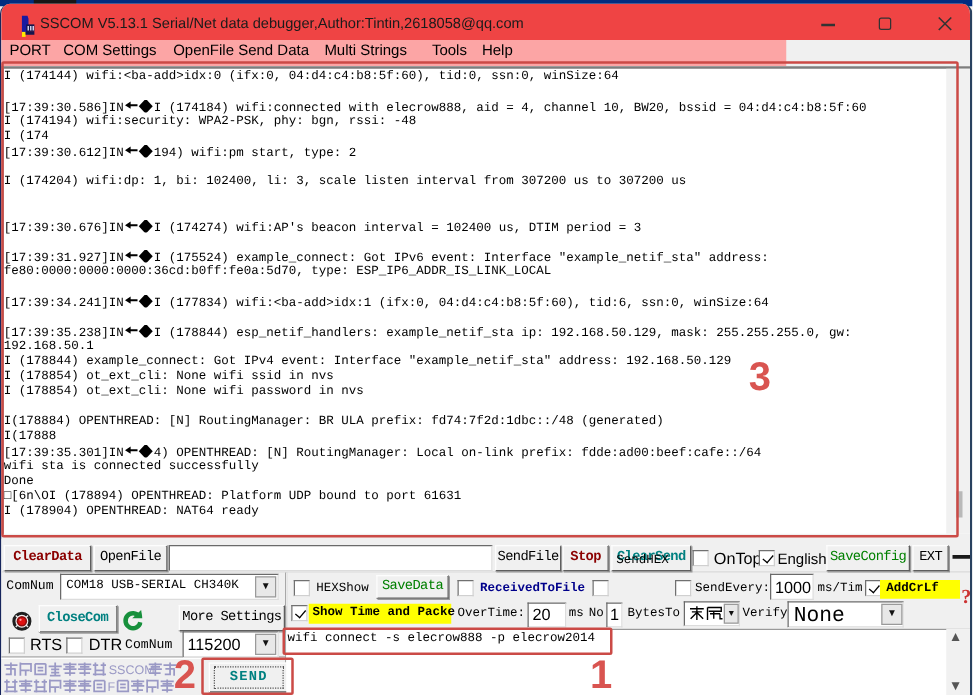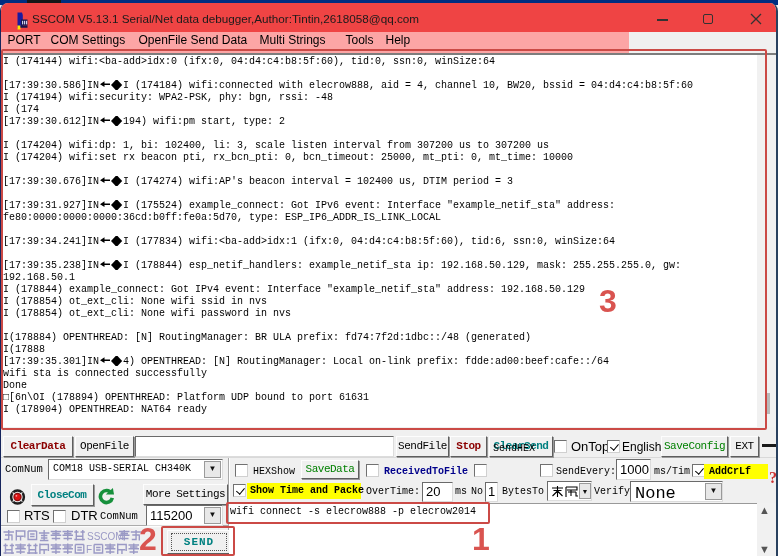--- a/index.html
+++ b/index.html
@@ -72,21 +72,20 @@
             <path d="M1 5.2l4.5-3v2.2h5.5v1.6H5.5V8z"></path>
             <path d="M17.6 0l5.6 6-5.6 6L12 6z"></path>
           </svg>I (174184) wifi:connected with elecrow888, aid = 4, channel 10, BW20, bssid = 04:d4:c4:b8:5f:60</div>
 <div class="tl" style="top:37.3px">I (174194) wifi:security: WPA2-PSK, phy: bgn, rssi: -48</div>
 <div class="tl" style="top:49.3px">I (174</div>
 <div class="tl" style="top:61.3px">[17:39:30.612]IN<svg class="aw" width="24" height="10" viewBox="0 1 24 10">
             <path d="M1 5.2l4.5-3v2.2h5.5v1.6H5.5V8z"></path>
             <path d="M17.6 0l5.6 6-5.6 6L12 6z"></path>
           </svg>194) wifi:pm start, type: 2</div>
 <div class="tl" style="top:85.3px">I (174204) wifi:dp: 1, bi: 102400, li: 3, scale listen interval from 307200 us to 307200 us</div>
-<div class="tl" style="top:97.3px">I (174204) wifi:set rx beacon pti, rx_bcn_pti: 0, bcn_timeout: 25000, mt_pti: 0, mt_time: 10000</div>
 <div class="tl" style="top:121.3px">[17:39:30.676]IN<svg class="aw" width="24" height="10" viewBox="0 1 24 10">
             <path d="M1 5.2l4.5-3v2.2h5.5v1.6H5.5V8z"></path>
             <path d="M17.6 0l5.6 6-5.6 6L12 6z"></path>
           </svg>I (174274) wifi:AP's beacon interval = 102400 us, DTIM period = 3</div>
 <div class="tl" style="top:145.3px">[17:39:31.927]IN<svg class="aw" width="24" height="10" viewBox="0 1 24 10">
             <path d="M1 5.2l4.5-3v2.2h5.5v1.6H5.5V8z"></path>
             <path d="M17.6 0l5.6 6-5.6 6L12 6z"></path>
           </svg>I (175524) example_connect: Got IPv6 event: Interface "example_netif_sta" address:</div>
 <div class="tl" style="top:157.3px">fe80:0000:0000:0000:36cd:b0ff:fe0a:5d70, type: ESP_IP6_ADDR_IS_LINK_LOCAL</div>
 <div class="tl" style="top:181.3px">[17:39:34.241]IN<svg class="aw" width="24" height="10" viewBox="0 1 24 10">

